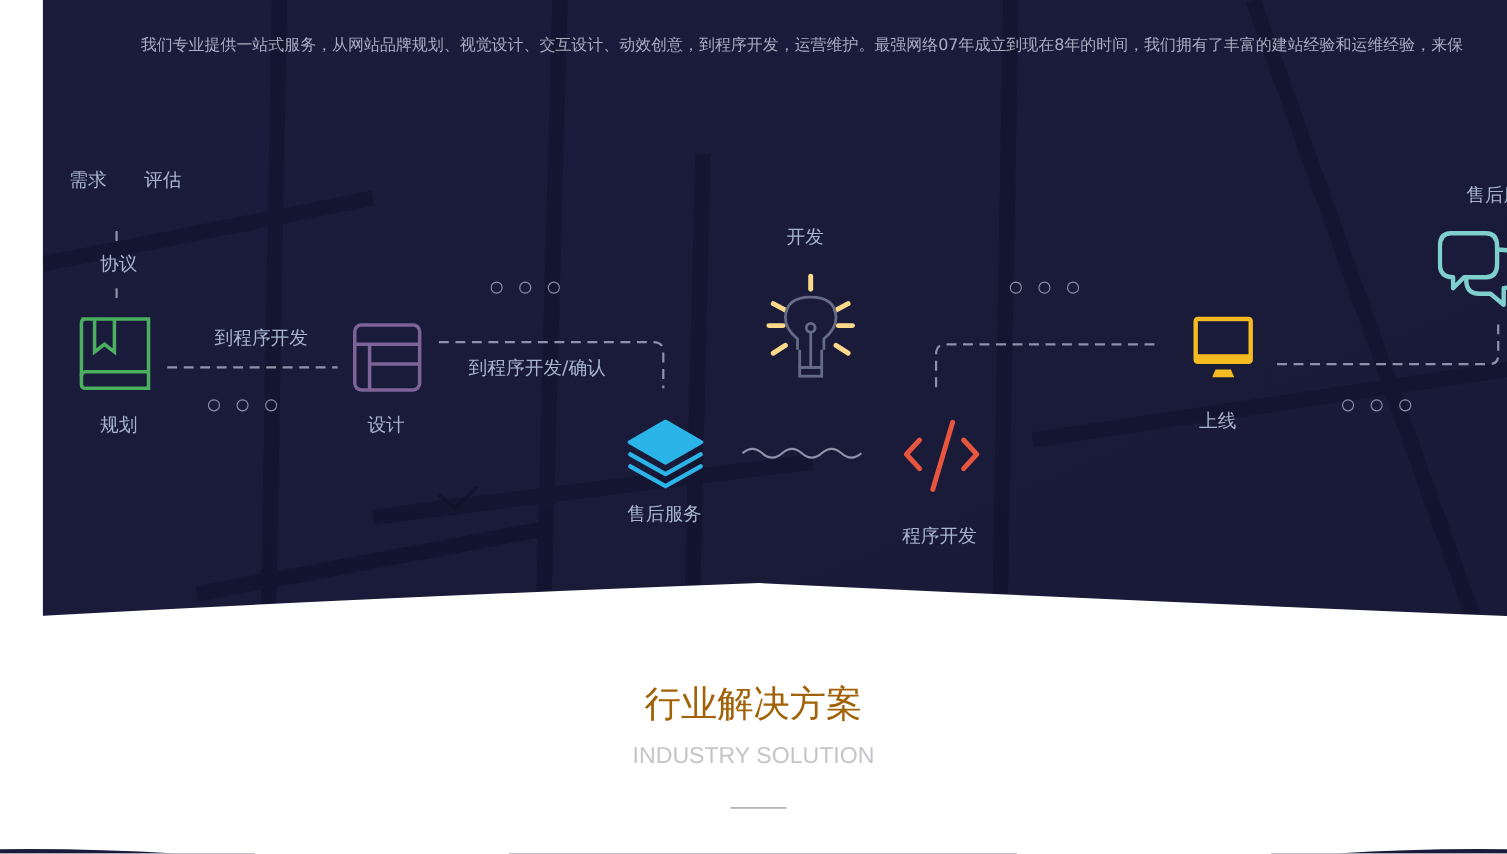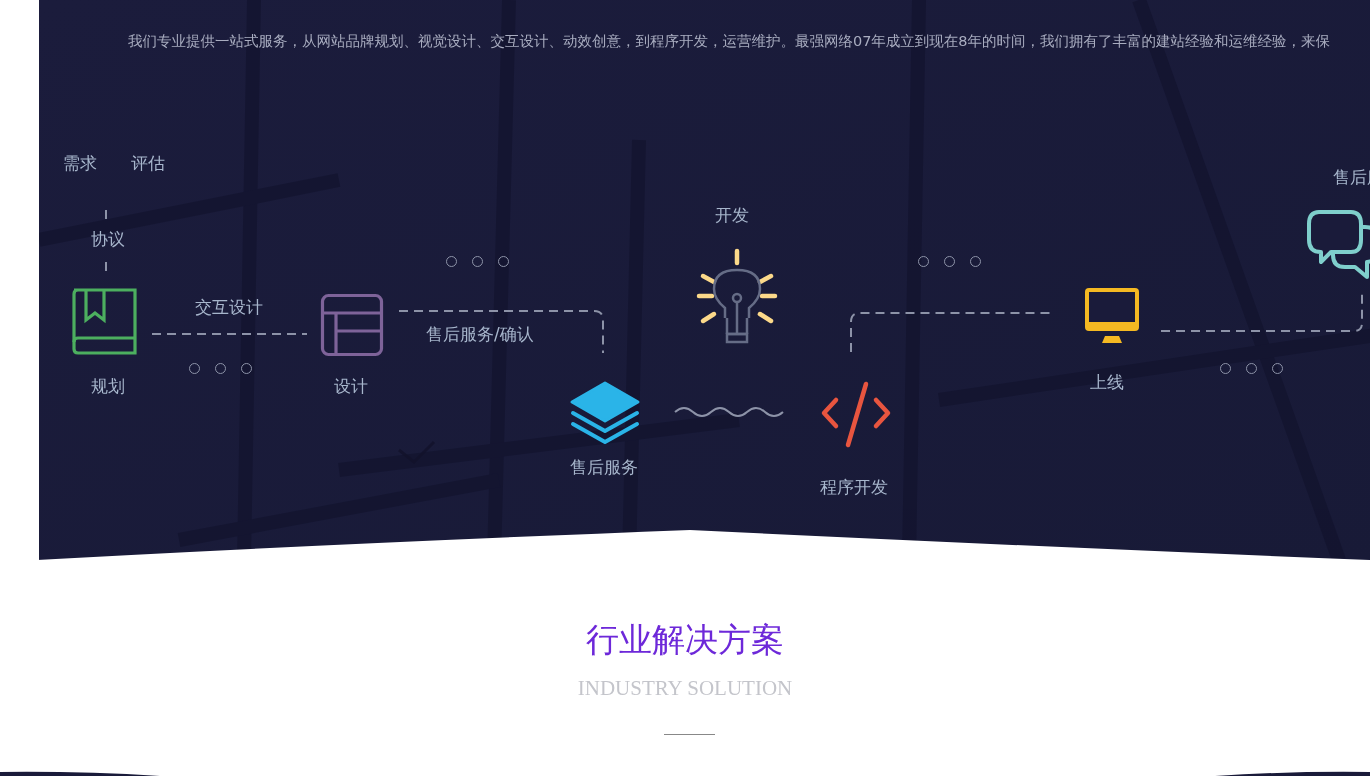--- a/index.html
+++ b/index.html
@@ -6,22 +6,22 @@
   body { width:1370px; height:776px; overflow:hidden; background:#ffffff; font-family:"DejaVu Sans", "Liberation Sans", sans-serif; position:relative; }
   .hero { position:absolute; left:0; top:0; width:1370px; height:562px; background:#1a1b3a; overflow:hidden;margin-left:39px; }
   .hero-bg { position:absolute; inset:0; }
   .intro { position:absolute; left:30px; top:22px; width:1320px; text-align:center; color:#a9adc0; font-size:14.5px; line-height:38px; }
   .lbl { position:absolute; color:#a7b6cc; font-size:17px; white-space:nowrap; }
   .icon { position:absolute; }
   .dots { position:absolute; display:flex; gap:15px; }
   .dot { width:11px; height:11px; border:1.6px solid #8d93a8; border-radius:50%; box-sizing:border-box; }
   .wave-bottom { position:absolute; left:0; top:520px; width:1370px; height:46px; }
   .section { position:absolute; left:0; top:562px; width:1370px; height:214px; background:#fff; }
-  .sec-title { position:absolute; left:0; width:1370px; top:618px; text-align:center; font-size:33px; color:#6d28d9; }
-  .sec-sub { position:absolute; left:0; width:1370px; top:676px; text-align:center; font-size:21px; color:#c4c5cb; font-family:Liberation Serif, serif; }
+  .sec-title { position:absolute; left:0; width:1370px; top:618px; text-align:center; font-size:33px; color:#a16207; }
+  .sec-sub { position:absolute; left:0; width:1370px; top:676px; text-align:center; font-size:21px; color:#c4c5cb; font-family:Liberation Sans, sans-serif; }
   .sec-line { position:absolute; left:664px; top:734px; width:51px; height:1px; background:#888; }
   .bottom-band { position:absolute; left:0; top:768px; width:1370px; height:8px; }
 </style>
 </head>
 <body>
 
 <div class="hero">
   <svg class="hero-bg" width="1370" height="562">
     <defs>
       <linearGradient id="g1" x1="0" y1="0" x2="1" y2="1">
@@ -77,22 +77,22 @@
     </div>
   <div class="dots" style="left:1181px;top:363px">
       <div class="dot"></div>
       <div class="dot"></div>
       <div class="dot"></div>
     </div>
 
   <div class="lbl" style="left:24px;top:152px">需求</div>
   <div class="lbl" style="left:92px;top:152px">评估</div>
   <div class="lbl" style="left:52px;top:228px">协议</div>
-  <div class="lbl" style="left:156px;top:296px">交互设计</div>
-  <div class="lbl" style="left:387px;top:323px">售后服务/确认</div>
+  <div class="lbl" style="left:156px;top:296px">到程序开发</div>
+  <div class="lbl" style="left:387px;top:323px">到程序开发/确认</div>
 
   <svg class="icon" style="left:31px;top:286px" width="68" height="70" viewBox="0 0 68 70">
     <path d="M4 4 H65 V67 H8 Q4 67 4 63 V8 Q4 4 8 4 Z" fill="none" stroke="#4caf5f" stroke-width="3.2"></path>
     <path d="M4 56 Q4 52 8 52 H65" fill="none" stroke="#4caf5f" stroke-width="3.2"></path>
     <path d="M16 4 V34 L25 27 L34 34 V4" fill="none" stroke="#4caf5f" stroke-width="3.2"></path>
   </svg>
   <div class="lbl" style="left:52px;top:375px">规划</div>
 
   <svg class="icon" style="left:281px;top:293px" width="64" height="64" viewBox="0 0 64 64">
     <rect x="2.5" y="2.5" width="59" height="59" rx="6" fill="none" stroke="#7e6399" stroke-width="3.2"></rect>

